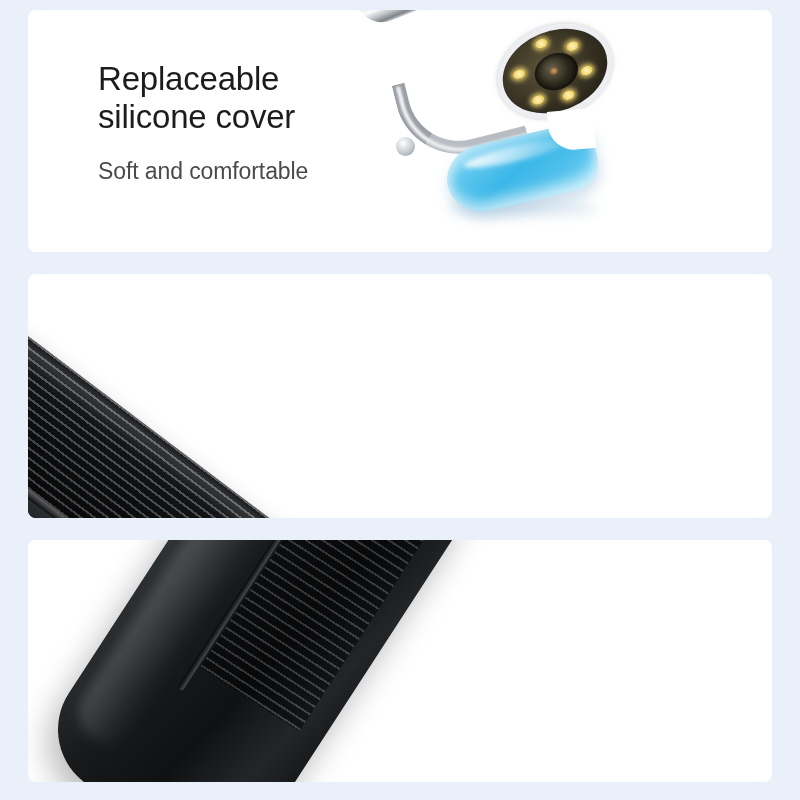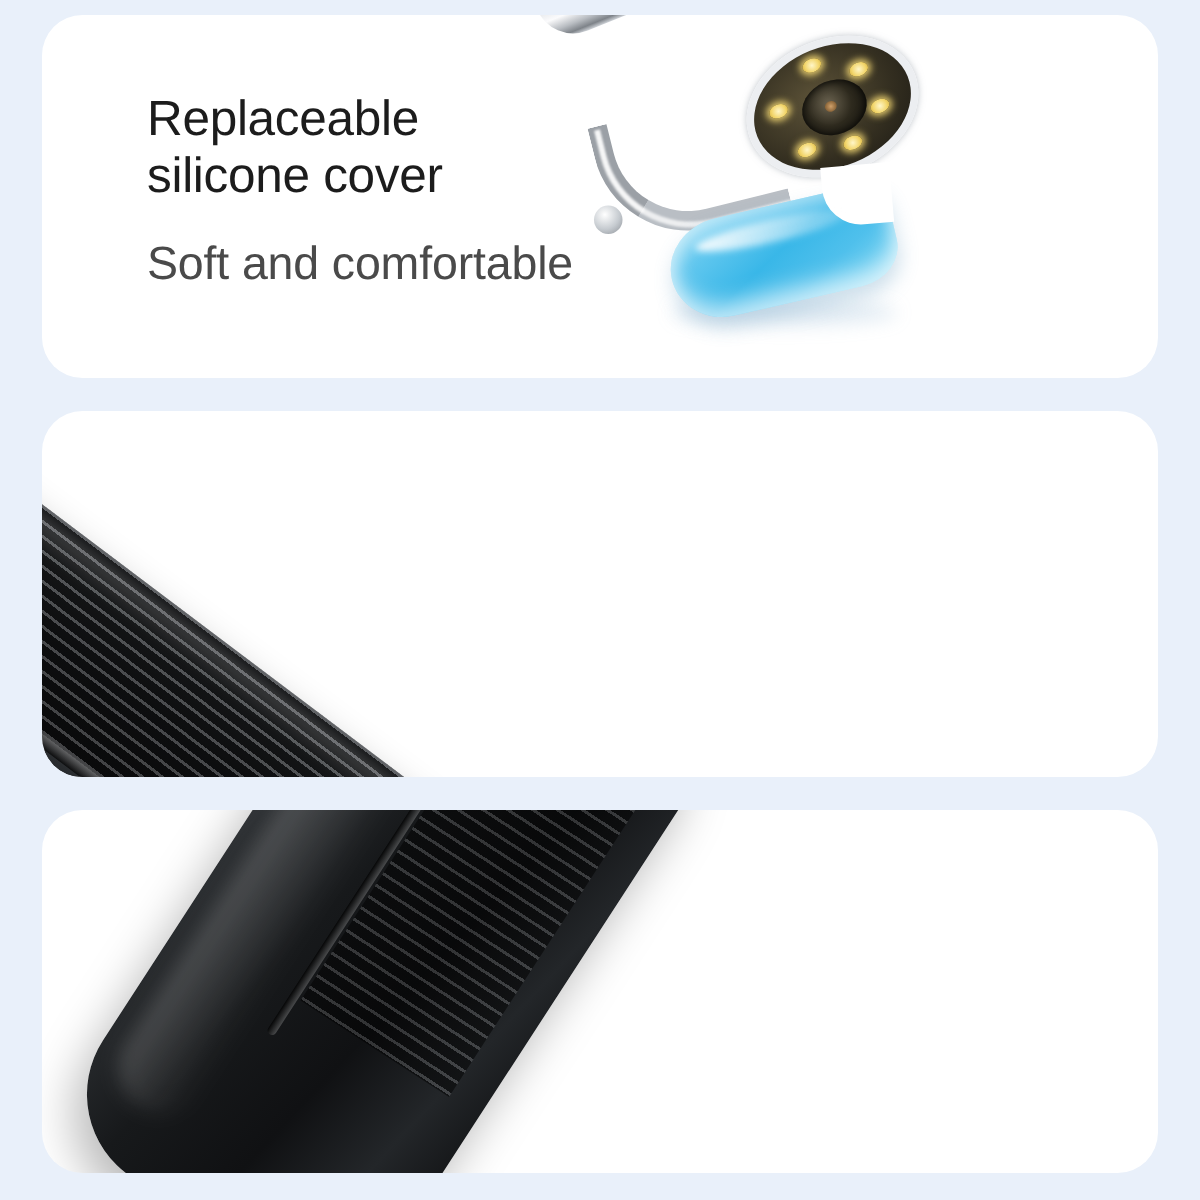--- a/index.html
+++ b/index.html
@@ -7,40 +7,40 @@
   body {
     background:#e9f0fa;
     font-family:"Liberation Sans", sans-serif;
     -webkit-font-smoothing:antialiased;
   }
   .page { position:relative; width:800px; height:800px; background:#e9f0fa; }
 
   .card {
     position:absolute;
     background:#ffffff;
-    border-radius:27px;
+    border-radius:8px;
     overflow:hidden;
   }
   #card-1 { left:28px; top:10px;  width:744px; height:242px; }
   #card-2 { left:28px; top:274px; width:744px; height:244px; }
   #card-3 { left:28px; top:540px; width:744px; height:242px; }
 
   
   .txt { position:absolute; }
   .headline {
     color:#1c1c1c;
     font-size:33px;
     line-height:1.16;
     font-weight:400;
     letter-spacing:-0.2px;
     white-space:pre-line;
   }
   .subline {
     color:#4a4a4a;
-    font-size:31px;
+    font-size:23px;
     line-height:1.22;
     font-weight:400;
     letter-spacing:-0.1px;
     white-space:pre-line;
   }
   #t1 { left:70px; top:50px; }
   #t1 .subline { margin-top:20px; }
 
   
   #probe-wrap { position:absolute; inset:0; }

